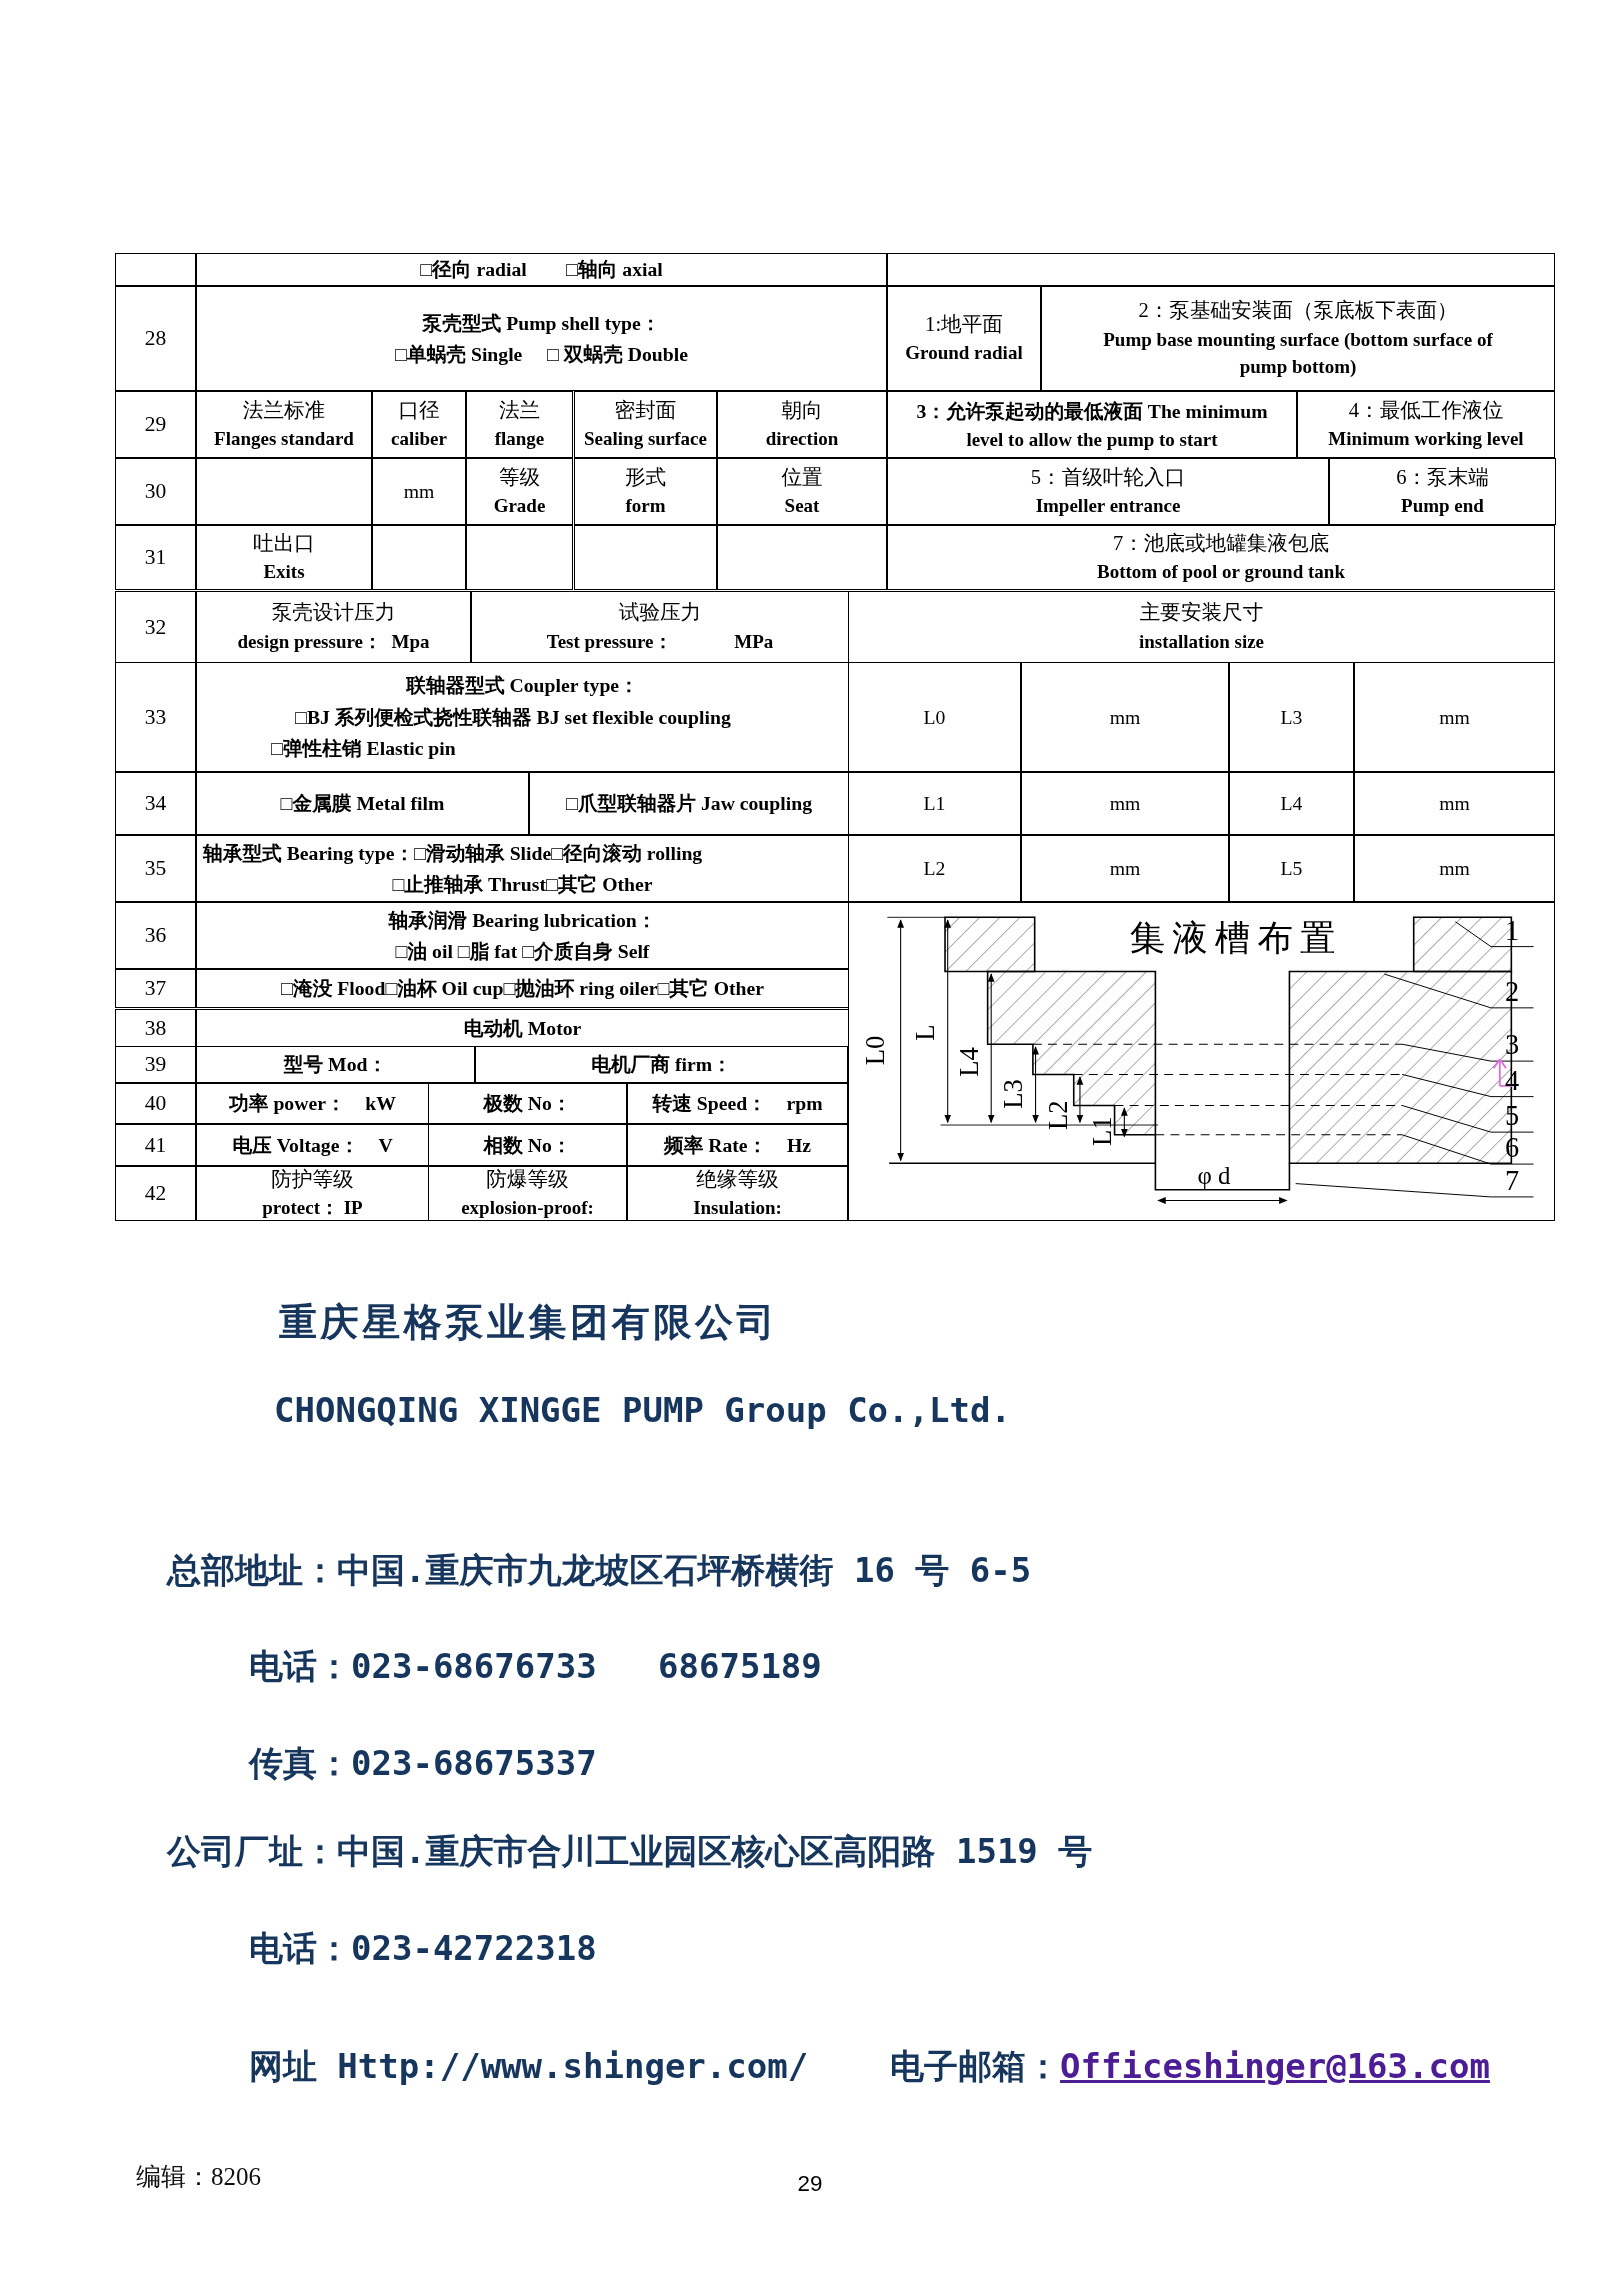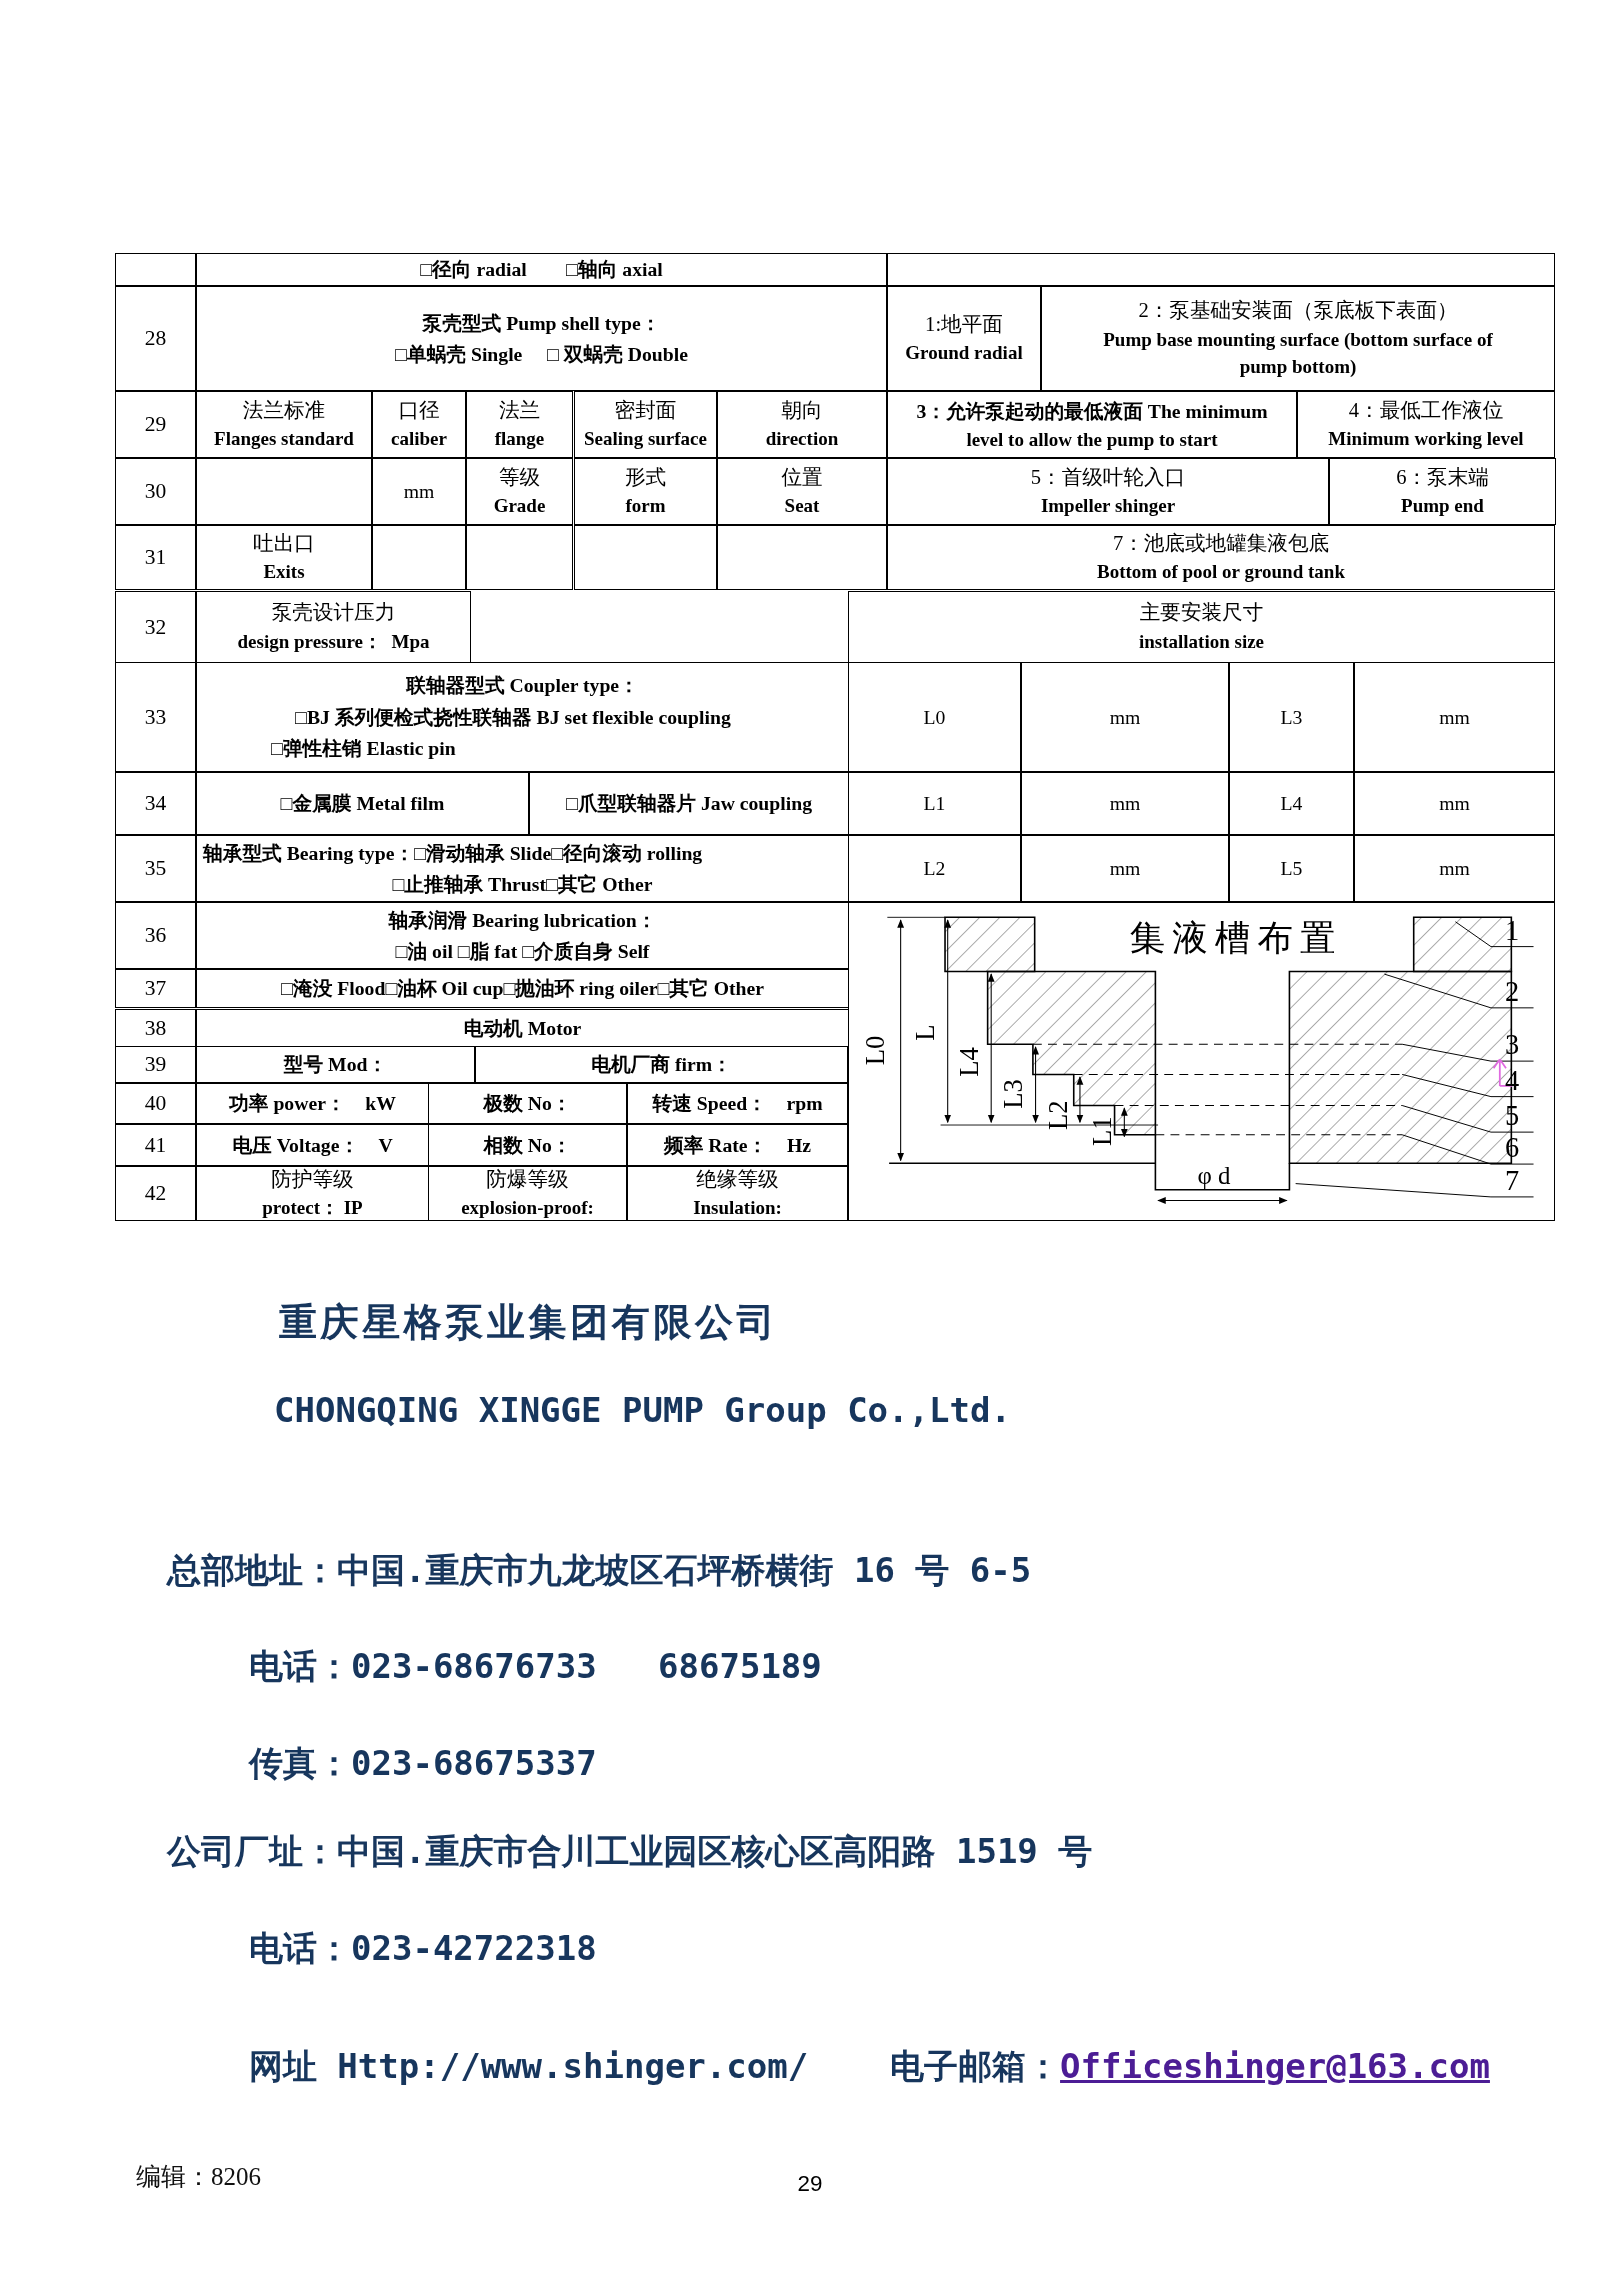--- a/index.html
+++ b/index.html
@@ -137,20 +137,24 @@
       </div>
     <div class="c" style="left:257px;top:272px;width:94px;height:65px"></div>
     <div class="c" style="left:351px;top:272px;width:107px;height:65px"></div>
     <div class="c" style="left:459px;top:272px;width:143px;height:65px"></div>
     <div class="c" style="left:602px;top:272px;width:170px;height:65px"></div>
 
     <div class="c" style="left:81px;top:338px;width:275px;height:72px">
         <span class="z">泵壳设计压力</span>
         <span class="e">design pressure：  Mpa</span>
       </div>
+    <div class="c" style="left:356px;top:338px;width:378px;height:72px">
+        <span class="z">试验压力</span>
+        <span class="e">Test pressure：             MPa</span>
+      </div>
 
     <div class="c al" style="left:81px;top:409px;width:653px;height:110px">
       <span class="m sc">联轴器型式 Coupler type：</span>
       <span class="m" style="padding-left:98px">□BJ 系列便检式挠性联轴器 BJ set flexible coupling</span>
       <span class="m" style="padding-left:74px">□弹性柱销 Elastic pin</span>
     </div>
 
     <div class="c" style="left:81px;top:519px;width:333px;height:63px">
         <span class="m">□金属膜 Metal film</span>
       </div>
@@ -232,21 +236,21 @@
         <span class="m">3：允许泵起动的最低液面 The minimum</span>
         <span class="e">level to allow the pump to start</span>
       </div>
     <div class="c" style="left:1182px;top:138px;width:258px;height:67px">
         <span class="z">4：最低工作液位</span>
         <span class="e">Minimum working level</span>
       </div>
 
     <div class="c" style="left:772px;top:205px;width:442px;height:67px">
         <span class="z">5：首级叶轮入口</span>
-        <span class="e">Impeller shinger</span>
+        <span class="e">Impeller entrance</span>
       </div>
     <div class="c" style="left:1214px;top:205px;width:227px;height:67px">
         <span class="z">6：泵末端</span>
         <span class="e">Pump end</span>
       </div>
 
     <div class="c" style="left:772px;top:272px;width:668px;height:65px">
         <span class="z">7：池底或地罐集液包底</span>
         <span class="e">Bottom of pool or ground tank</span>
       </div>

